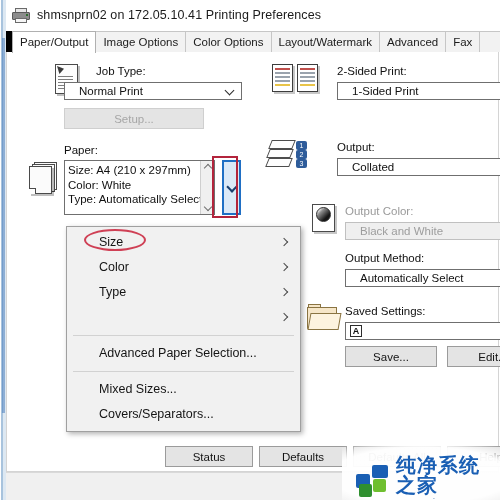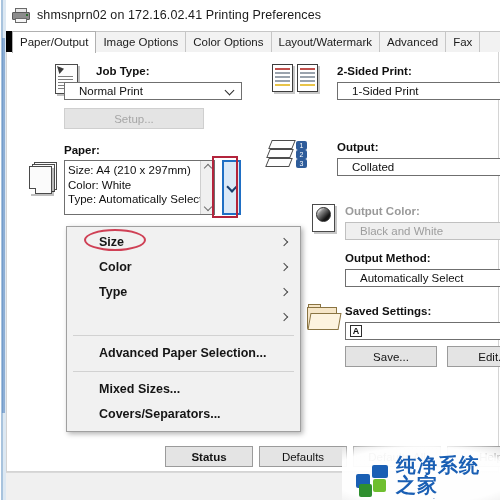--- a/index.html
+++ b/index.html
@@ -98,21 +98,21 @@
     border-left: 1px solid #d4d4d4;
     border-right: 1px solid #d4d4d4;
     border-bottom: 1px solid #d4d4d4;
   }
   .footer-strip {
     position: absolute; left: 6px; top: 472px; width: 494px; height: 28px;
     background: #f0f0f0; border-top: 1px solid #d9d9d9;
   }
 
   
-  .lbl { font-size: 11.5px; font-weight: bold; color: #101010; white-space: nowrap; }
+  .lbl { font-size: 11.5px; font-weight: normal; color: #101010; white-space: nowrap; }
   .lbl.disabled { color: #9a9a9a; }
 
   .combo {
     position: absolute;
     background: #ffffff;
     border: 1px solid #6f6f6f;
     height: 18px;
     display: flex; align-items: center;
     font-size: 11.5px;
     padding-left: 14px;
@@ -349,21 +349,21 @@
   <div class="win-left-edge"></div>
   <div class="win-left-accent"></div>
 
   <div class="titlebar">
     <span class="printer-ico">
       <span class="top"></span>
       <span class="body"></span>
       <span class="led"></span>
       <span class="out"></span>
     </span>
-    <span class="title-text">shmsnprn02 on 172.16.02.41 Printing Preferences</span>
+    <span class="title-text">shmsnprn02 on 172.05.10.41 Printing Preferences</span>
   </div>
 
   <div class="tabstrip">
     <div class="tabs">
       <div class="tab active">
         <span>Paper/Output</span>
       </div>
       <div class="tab">
         <span>Image Options</span>
       </div>
@@ -491,37 +491,37 @@
 
     <div class="preview" style="left:95px; top:300px; width:180px; height:70px;">
       <span class="tray" style="left:8px; top:30px; width:150px; height:22px;
             clip-path: polygon(10% 0, 100% 0, 88% 100%, 0 100%);"></span>
       <span class="tray" style="left:22px; top:18px; width:128px; height:16px;
             clip-path: polygon(9% 0, 100% 0, 90% 100%, 0 100%); background:#ededed;"></span>
       <span class="tray" style="left:40px; top:44px; width:100px; height:10px;
             clip-path: polygon(12% 0, 100% 0, 86% 100%, 0 100%); background:#cfcfcf;"></span>
     </div>
 
-    <div class="btn" style="left:158px; top:394px; width:88px;font-weight:bold;">
+    <div class="btn" style="left:158px; top:394px; width:88px;">
       <span>Status</span>
     </div>
     <div class="btn" style="left:252px; top:394px; width:88px;">
       <span>Defaults</span>
     </div>
     <div class="btn" style="left:346px; top:394px; width:88px;">
       <span>Defaults All</span>
     </div>
     <div class="btn" style="left:440px; top:394px; width:88px;">
       <span>Help</span>
     </div>
   </div>
 
   <div class="footer-strip"></div>
 
-  <div class="ctxmenu" style="left:66px; top:226px; width:235px;font-weight:bold;">
+  <div class="ctxmenu" style="left:66px; top:226px; width:235px;">
     <div class="mi">
       <span>Size</span>
       <span class="sub"></span>
     </div>
     <div class="mi">
       <span>Color</span>
       <span class="sub"></span>
     </div>
     <div class="mi">
       <span>Type</span>

